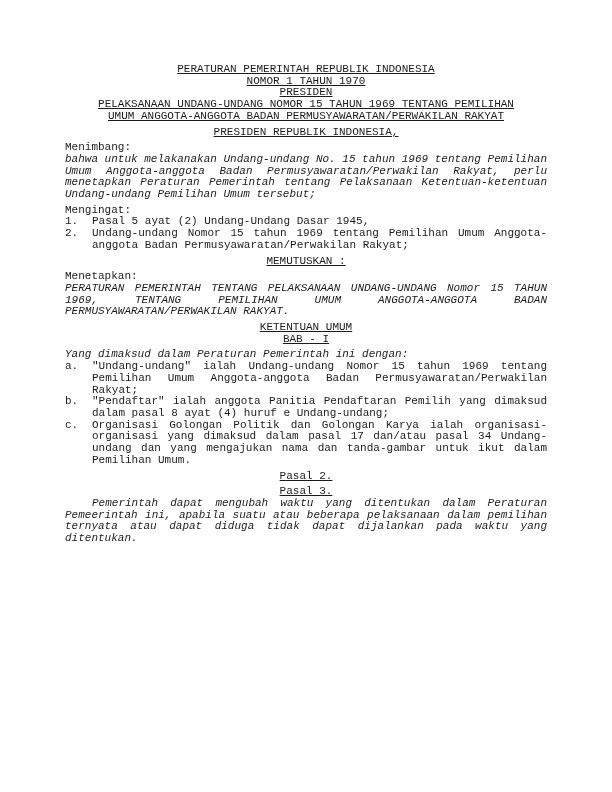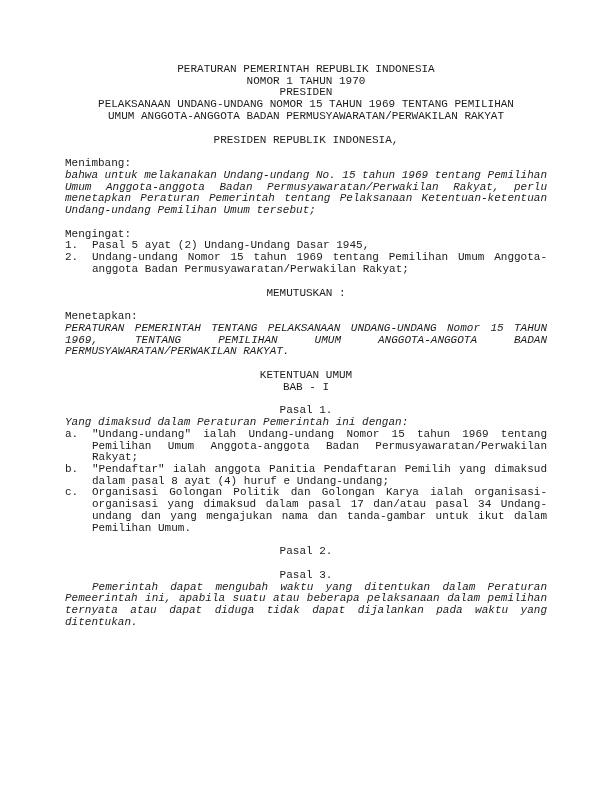--- a/index.html
+++ b/index.html
@@ -14,23 +14,23 @@
     box-sizing: border-box;
     padding: 64px 65px 0 65px;
     background: #ffffff;
     color: #1b1b1b;
     font-family: "Liberation Mono", "DejaVu Sans Mono", monospace;
     font-size: 11px;
     line-height: 11.7px;
     overflow: hidden;
   }
   p { margin: 0; font-style: italic; }
-  .center { text-align: center; }
+  .center { text-align: center; text-decoration: underline; }
   .just { text-align: justify; }
-  .mt1 { margin-top: 12px; }
+  .mt1 { margin-top: 4px; }
   .li { display: flex; align-items: flex-start; }
   .li .num { flex: 0 0 27px; }
   .li .txt { display: block; flex: 1 1 auto; text-align: justify; }
   .hang3 { padding-left: 27px; text-indent: -27px; }
   .indent { text-indent: 27px; }
 </style>
 </head>
 <body>
 
 <div class="page">
@@ -68,21 +68,20 @@
     <div>Menetapkan:</div>
     <p class="just">PERATURAN PEMERINTAH TENTANG PELAKSANAAN UNDANG-UNDANG Nomor 15 TAHUN 1969, TENTANG PEMILIHAN UMUM ANGGOTA-ANGGOTA BADAN PERMUSYAWARATAN/PERWAKILAN RAKYAT.</p>
   </section>
 
   <section class="mt1 center">
     <div>KETENTUAN UMUM</div>
     <div>BAB - I</div>
   </section>
 
   <section class="mt1">
-    <div class="center">Pasal 1.</div>
     <p>Yang dimaksud dalam Peraturan Pemerintah ini dengan:</p>
     <div class="li">
       <span class="num">a.</span>
       <span class="txt">"Undang-undang" ialah Undang-undang Nomor 15 tahun 1969 tentang Pemilihan Umum Anggota-anggota Badan Permusyawaratan/Perwakilan Rakyat;</span>
     </div>
     <div class="li">
       <span class="num">b.</span>
       <span class="txt">"Pendaftar" ialah anggota Panitia Pendaftaran Pemilih yang dimaksud dalam pasal 8 ayat (4) huruf e Undang-undang;</span>
     </div>
     <div class="li">

